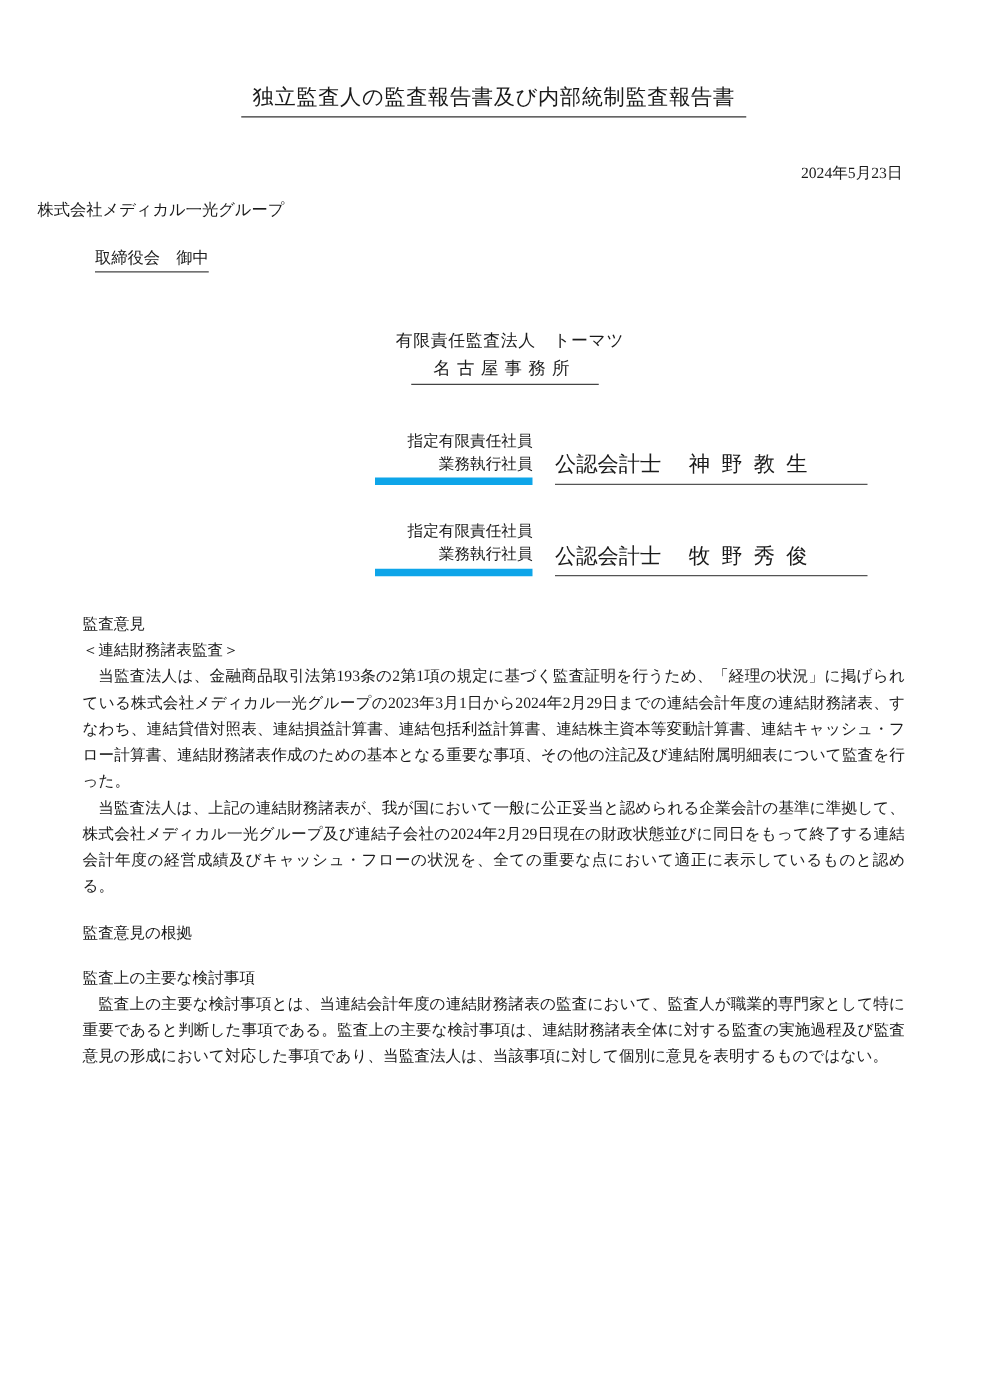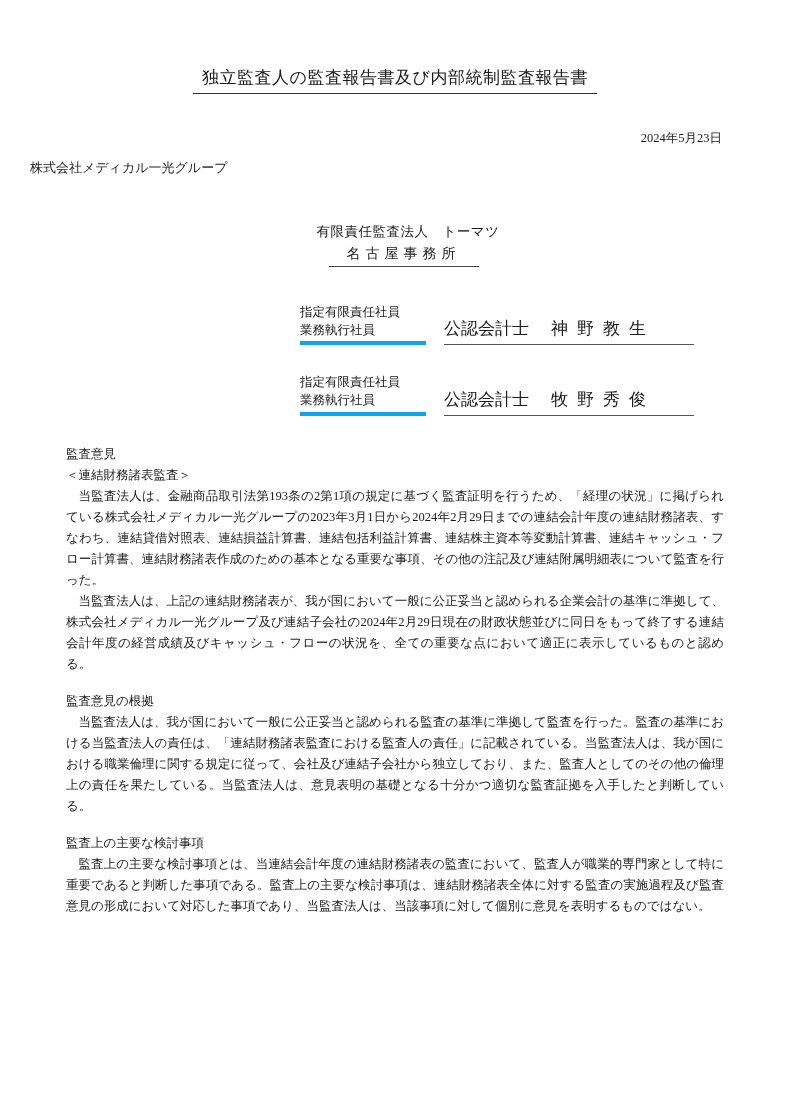--- a/index.html
+++ b/index.html
@@ -97,22 +97,23 @@
   }
   .partner-row {
     display: flex;
     align-items: flex-end;
     margin-bottom: 28px;
   }
   .partner-title {
     width: 126px;
     font-size: 12.5px;
     line-height: 1.45;
-    border-bottom: 4px solid #0ea5e9;
+    border-bottom: 6px solid #0ea5e9;
     padding-bottom: 2px;
+    text-align: right;
   }
   .partner-title div { white-space: nowrap; }
   .partner-name {
     flex: 1;
     max-width: 250px;
     margin-left: 18px;
     font-size: 17px;
     border-bottom: 1px solid #555;
     padding-bottom: 4px;
     display: flex;
@@ -155,20 +156,23 @@
 <div class="page">
 
   <div class="title-wrap">
     <div class="doc-title">独立監査人の監査報告書及び内部統制監査報告書</div>
   </div>
 
   <div class="date-line">2024年5月23日</div>
 
   <div class="addressee">株式会社メディカル一光グループ</div>
 
+  <div class="addressee-role-wrap">
+    <span class="addressee-role-inner">取締役会　御中</span>
+  </div>
 
   <div class="firm-block">
     <div class="firm-inner">
       <div class="firm-name">有限責任監査法人　トーマツ</div>
       <div class="firm-office">名古屋事務所</div>
     </div>
   </div>
 
   <div class="partners">
 
@@ -197,20 +201,19 @@
   </div>
 
   <div class="body-area">
 
     <div class="section-head">監査意見</div>
     <div class="section-head">＜連結財務諸表監査＞</div>
     <p class="para">当監査法人は、金融商品取引法第193条の2第1項の規定に基づく監査証明を行うため、「経理の状況」に掲げられている株式会社メディカル一光グループの2023年3月1日から2024年2月29日までの連結会計年度の連結財務諸表、すなわち、連結貸借対照表、連結損益計算書、連結包括利益計算書、連結株主資本等変動計算書、連結キャッシュ・フロー計算書、連結財務諸表作成のための基本となる重要な事項、その他の注記及び連結附属明細表について監査を行った。</p>
     <p class="para">当監査法人は、上記の連結財務諸表が、我が国において一般に公正妥当と認められる企業会計の基準に準拠して、株式会社メディカル一光グループ及び連結子会社の2024年2月29日現在の財政状態並びに同日をもって終了する連結会計年度の経営成績及びキャッシュ・フローの状況を、全ての重要な点において適正に表示しているものと認める。</p>
 
     <div class="section-head spaced">監査意見の根拠</div>
-    <p class="para">当監査法人は、我が国において一般に公正妥当と認められる監査の基準に準拠して監査を行った。監査の基準における当監査法人の責任は、「連結財務諸表監査における監査人の責任」に記載されている。当監査法人は、我が国における職業倫理に関する規定に従って、会社及び連結子会社から独立しており、また、監査人としてのその他の倫理上の責任を果たしている。当監査法人は、意見表明の基礎となる十分かつ適切な監査証拠を入手したと判断している。</p>
 
     <div class="section-head spaced">監査上の主要な検討事項</div>
     <p class="para">監査上の主要な検討事項とは、当連結会計年度の連結財務諸表の監査において、監査人が職業的専門家として特に重要であると判断した事項である。監査上の主要な検討事項は、連結財務諸表全体に対する監査の実施過程及び監査意見の形成において対応した事項であり、当監査法人は、当該事項に対して個別に意見を表明するものではない。</p>
 
   </div>
 
 </div>
 
 </body></html>

